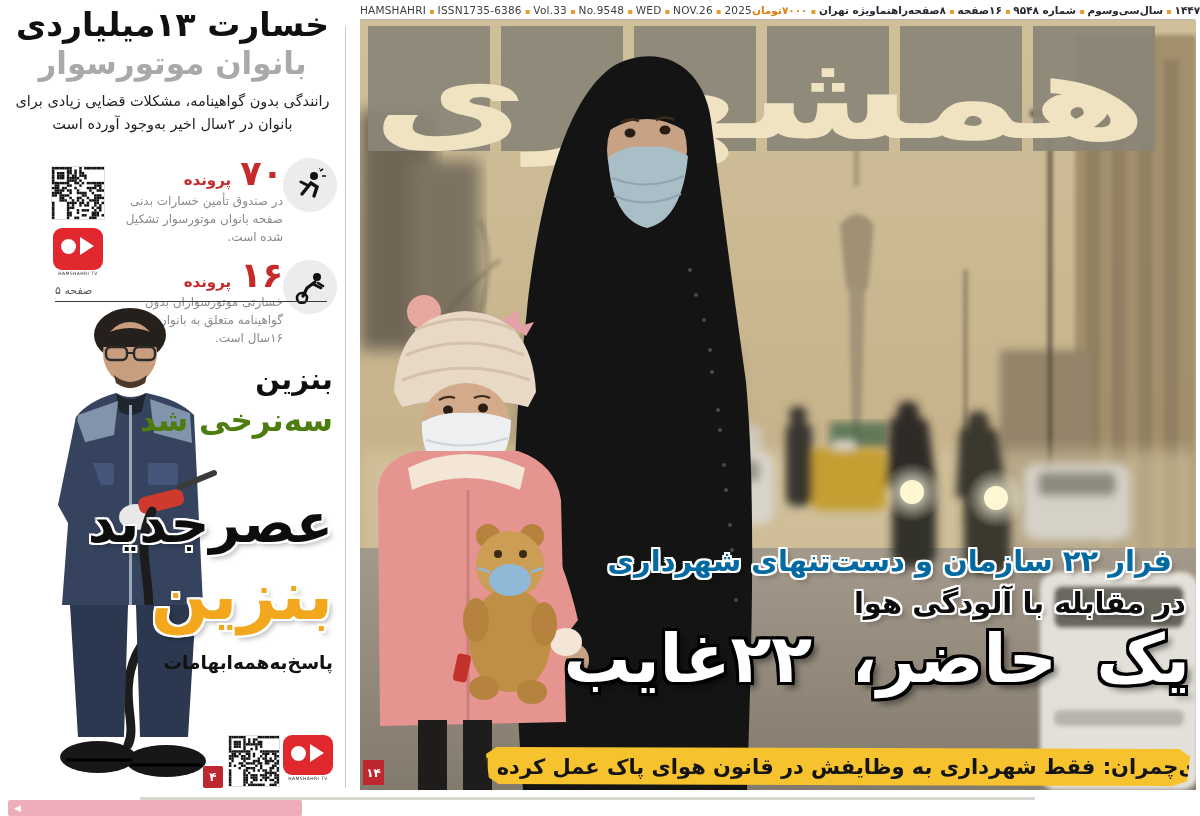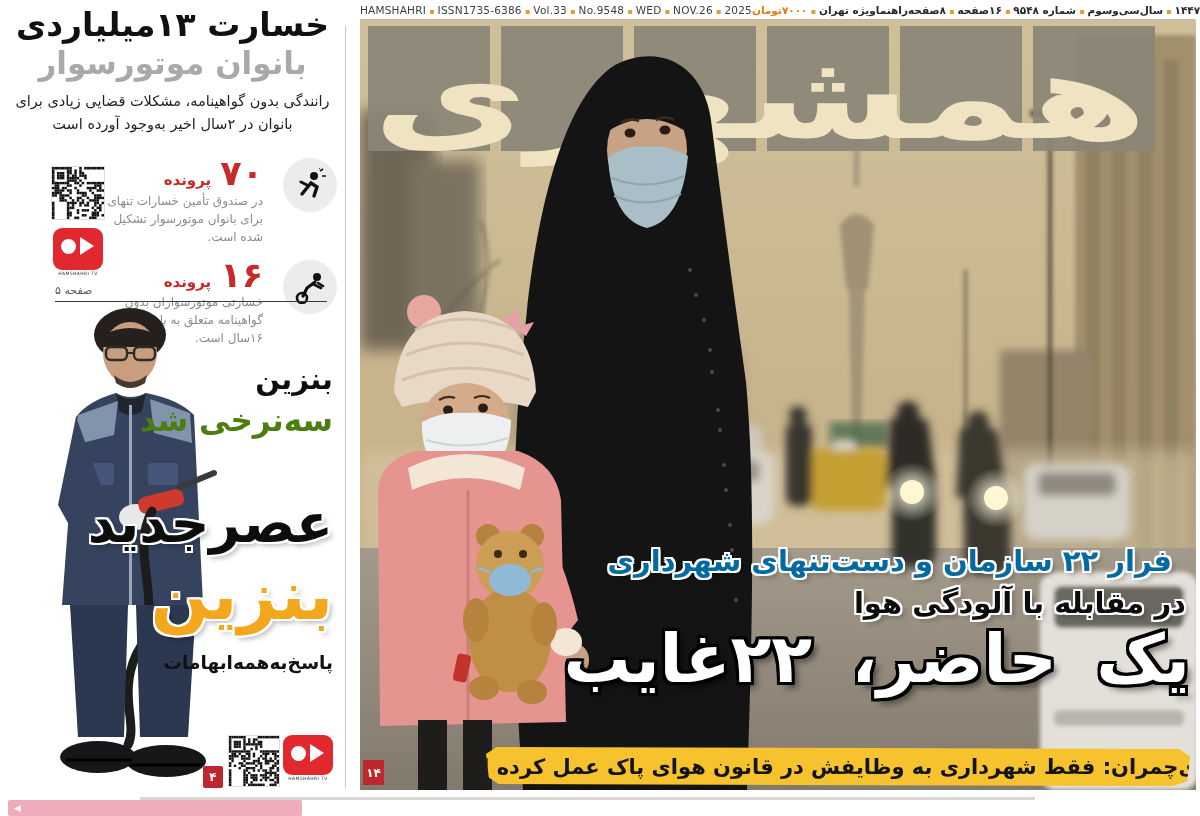--- a/index.html
+++ b/index.html
@@ -13,21 +13,21 @@
   .topbar-fa{white-space:nowrap;color:#26262e;font-weight:bold;font-size:10.5px;}
   .topbar-fa .price{color:#e07b10;}
   .topbar-rule{position:absolute;left:360px;right:5px;top:19px;height:1px;background:#b9b9b9;}
   
   .leftcol{position:absolute;left:0;top:0;width:345px;height:816px;}
   .lead{position:absolute;top:4px;left:10px;right:10px;text-align:center;}
   .lead-title1{font-size:33px;font-weight:bold;color:#101010;line-height:1.25;}
   .lead-title2{font-size:31px;font-weight:bold;color:#a9a9ab;line-height:1.2;}
   .lead-sub{margin-top:8px;font-size:14.5px;color:#1f1f1f;line-height:1.55;}
   .stats{position:absolute;top:158px;right:8px;width:250px;direction:rtl;}
-  .stat-row{display:flex;gap:20px;margin-bottom:14px;}
+  .stat-row{display:flex;gap:0;margin-bottom:14px;}
   .stat-icon{flex:0 0 54px;width:54px;height:54px;border-radius:50%;background:#ececec;
              display:flex;align-items:center;justify-content:center;}
   .stat-num{font-size:35px;font-weight:bold;color:#c62a2a;line-height:.9;display:inline-block;}
   .stat-unit{font-size:15px;font-weight:bold;color:#c62a2a;margin-right:4px;}
   .stat-desc{font-size:12px;color:#8b8b8b;line-height:1.5;margin-top:2px;width:165px;}
   .qr-tv{position:absolute;top:166px;left:48px;width:60px;text-align:center;}
   .qr{width:52px;height:52px;background:#fff;border:1px solid #ddd;display:block;margin:0 auto;}
   .tvlogo{width:50px;height:42px;background:#e0282e;border-radius:9px;position:relative;margin:8px auto 0;}
   .tvlogo .cir{position:absolute;left:8px;top:11px;width:15px;height:15px;border-radius:50%;background:#fff;}
   .tvlogo .tri{position:absolute;left:27px;top:9px;width:0;height:0;border-top:9px solid transparent;
@@ -96,21 +96,21 @@
           <svg width="34" height="34" viewBox="0 0 34 34">
             <circle cx="21" cy="8" r="4" fill="#111"></circle>
             <path d="M9 26 L18 15 L24 19 L21 28" stroke="#111" stroke-width="3.4" fill="none" stroke-linecap="round"></path>
             <path d="M14 17 L8 14" stroke="#111" stroke-width="3" stroke-linecap="round"></path>
             <path d="M27 3 l3 -2 M29 8 l4 0 M26 0 l1 0" stroke="#111" stroke-width="1.6"></path>
           </svg>
         </div>
         <div>
           <span class="stat-num">۷۰</span>
           <span class="stat-unit">پرونده</span>
-          <div class="stat-desc">در صندوق تأمین خسارات تنهای برای بانوان موتورسوار تشکیل شده است.</div>
+          <div class="stat-desc">در صندوق تأمین خسارات بدنی صفحه بانوان موتورسوار تشکیل شده است.</div>
         </div>
       </div>
       <div class="stat-row">
         <div class="stat-icon">
           <svg width="34" height="34" viewBox="0 0 34 34">
             <circle cx="24" cy="7" r="4" fill="#111"></circle>
             <path d="M22 12 L14 18 L10 26" stroke="#111" stroke-width="3.2" fill="none" stroke-linecap="round"></path>
             <circle cx="9" cy="28" r="5" fill="none" stroke="#111" stroke-width="2.6"></circle>
             <path d="M20 14 L28 18 M25 13 l5 3" stroke="#111" stroke-width="2.6" stroke-linecap="round"></path>
           </svg>

